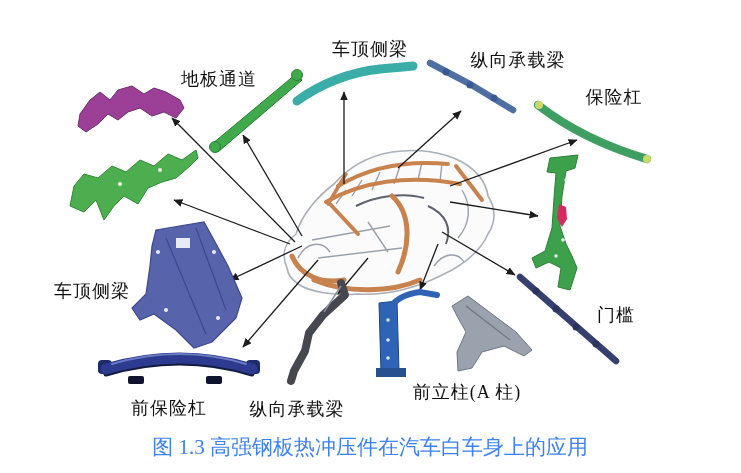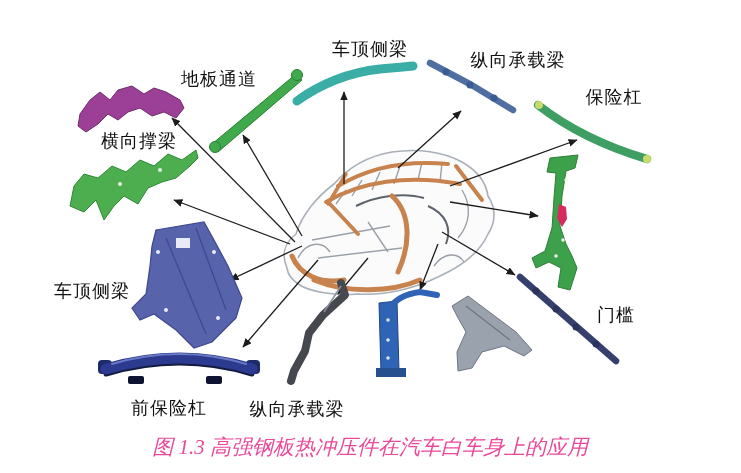--- a/index.html
+++ b/index.html
@@ -17,24 +17,23 @@
     font-size:18px;
     color:#111111;
     white-space:nowrap;
     letter-spacing:1px;
     z-index:2;
   }
   .caption{
     position:absolute;
     transform:translate(-50%,-50%);
     font-size:21px;
-    color:#ec4899;
+    color:#3b82f6;
     white-space:nowrap;
     z-index:2;
-    font-style:italic;
   }
 </style>
 </head>
 <body>
 
 <div id="figure">
 
   <svg id="art" width="741" height="473" viewBox="0 0 741 473">
     <defs>
       <marker id="ah" markerWidth="8" markerHeight="8" refX="6.5" refY="3" orient="auto">
@@ -181,20 +180,20 @@
       <polygon stroke="#6d7580" stroke-width="1" points="452,306 468,296 492,314 516,332 532,350 524,356 504,346 482,352 472,368
                 458,371 457,352 466,332 457,316" fill="#9aa2ae"></polygon>
       <line x1="466" y1="306" x2="510" y2="340" stroke="#6d7580" stroke-width="1.2"></line>
     </g>
   </svg>
 
   <div class="part-label" style="left:219px;top:79px">地板通道</div>
   <div class="part-label" style="left:370px;top:49px">车顶侧梁</div>
   <div class="part-label" style="left:518px;top:60px">纵向承载梁</div>
   <div class="part-label" style="left:614px;top:97px">保险杠</div>
-  <div class="part-label" style="left:139px;top:141px">横向撑梁</div>
   <div class="part-label" style="left:92px;top:291px">车顶侧梁</div>
   <div class="part-label" style="left:616px;top:315px">门槛</div>
   <div class="part-label" style="left:169px;top:408px">前保险杠</div>
   <div class="part-label" style="left:297px;top:409px">纵向承载梁</div>
+  <div class="part-label" style="left:467px;top:392px">前立柱(A 柱)</div>
 
   <div class="caption" style="left:370px;top:447px">图 1.3 高强钢板热冲压件在汽车白车身上的应用</div>
 </div>
 
 </body></html>

